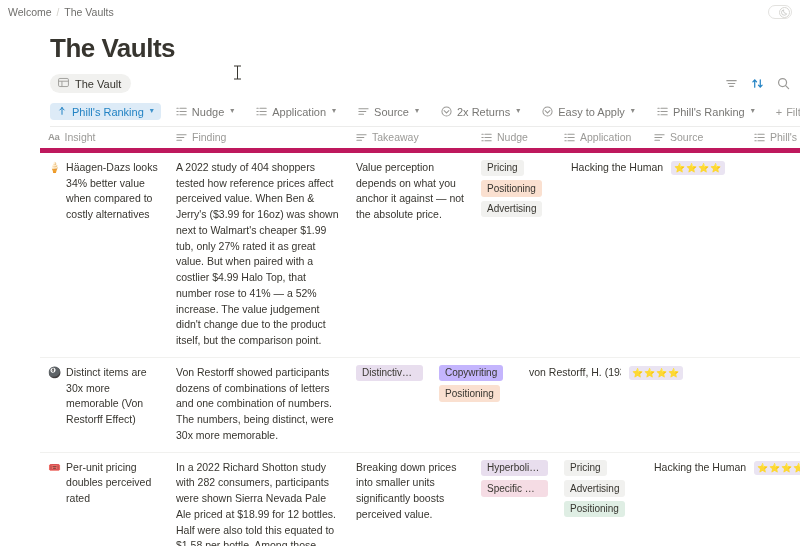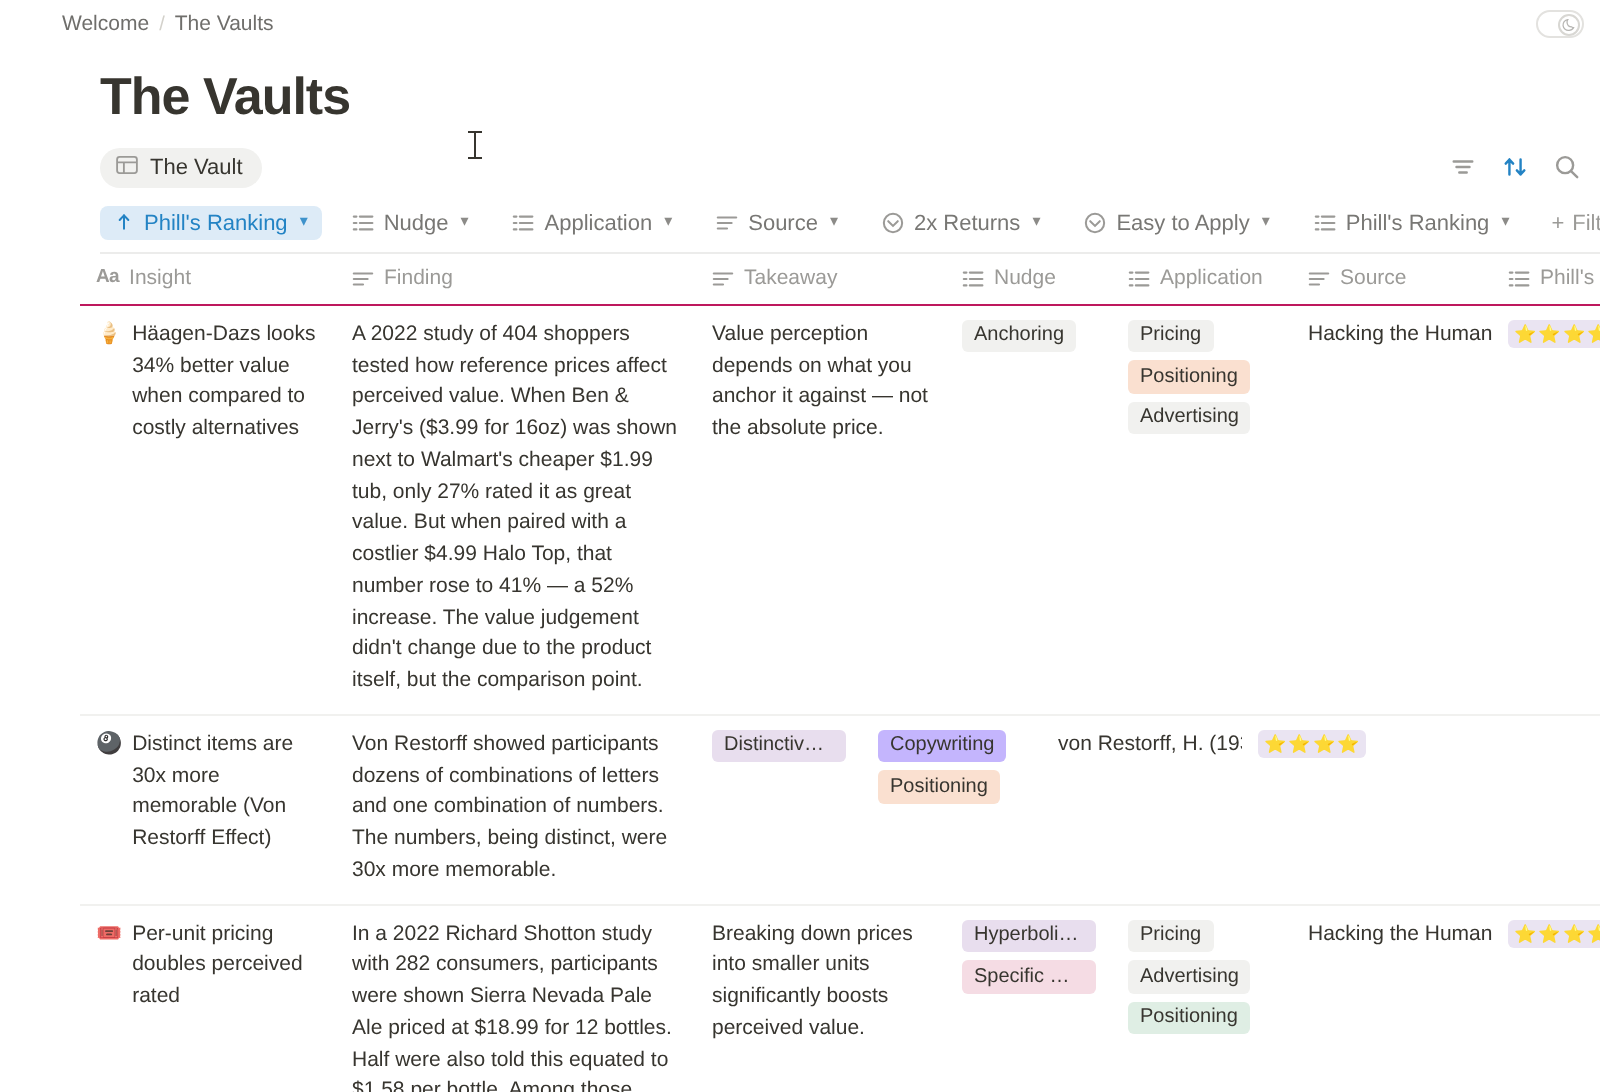--- a/index.html
+++ b/index.html
@@ -12,21 +12,20 @@
   }
 
   
   .topbar {
     height: 22px;
     display: flex;
     align-items: center;
     padding: 12px 8px;
     font-size: 10.5px;
     color: #787774;
-    margin-left: 23px;
   }
   .crumb { color: #6f6e6b; white-space: nowrap; }
   .crumb-sep { margin: 0 5px; color: #d3d1cb; font-size: 10px; }
   .topbar-spacer { flex: 1; }
   .pill-toggle {
     width: 24px; height: 14px;
     border: 1px solid #e3e2df;
     border-radius: 8px;
     display: flex; align-items: center; justify-content: flex-end;
     padding-right: 1.5px;
@@ -104,21 +103,21 @@
   .chip .chev { font-size: 8px; opacity: .85; margin-left: 1px; }
   .chip .ico { display: flex; line-height: 0; }
   .chip-addfilter { color: #9b9a97; display:flex; align-items:center; gap:4px; padding: 2.5px 6px; }
 
   
   .table { margin-left: 40px; width: 760px; }
   .thead {
     display: flex;
     height: 26px;
     align-items: center;
-    border-bottom: 1px solid #be185d;
+    border-bottom: 5px solid #be185d;
     font-size: 10.5px;
     color: #9b9a97;
   }
   .th {
     display: flex; align-items: center; gap: 5px;
     padding-left: 8px;
     overflow: hidden; white-space: nowrap;
   }
   .th .ico { display: flex; line-height: 0; }
 
@@ -362,25 +361,20 @@
   <div id="tbody">
       <div class="trow">
         <div class="td col-insight">
           <div class="insight-cell">
             <span class="insight-emoji">🍦</span>
             <span class="insight-text">Häagen-Dazs looks 34% better value when compared to costly alternatives</span>
           </div>
         </div>
         <div class="td col-finding">A 2022 study of 404 shoppers tested how reference prices affect perceived value. When Ben &amp; Jerry's ($3.99 for 16oz) was shown next to Walmart's cheaper $1.99 tub, only 27% rated it as great value. But when paired with a costlier $4.99 Halo Top, that number rose to 41% — a 52% increase. The value judgement didn't change due to the product itself, but the comparison point.</div>
         <div class="td col-takeaway">Value perception depends on what you anchor it against — not the absolute price.</div>
-        <div class="td col-nudge">
-          <div class="tagwrap">
-            <span class="tag" style="background:#f1f1ef;color:#37352f;">Anchoring</span>
-          </div>
-        </div>
         <div class="td col-application">
           <div class="tagwrap">
             <span class="tag" style="background:#f1f1ef;color:#37352f;">Pricing</span>
             <span class="tag" style="background:#fae0d0;color:#37352f;">Positioning</span>
             <span class="tag" style="background:#f1f1ef;color:#37352f;">Advertising</span>
           </div>
         </div>
         <div class="td col-source source-cell">Hacking the Human Mind</div>
         <div class="td col-ranking"><span class="stars">
             <span>⭐</span>

